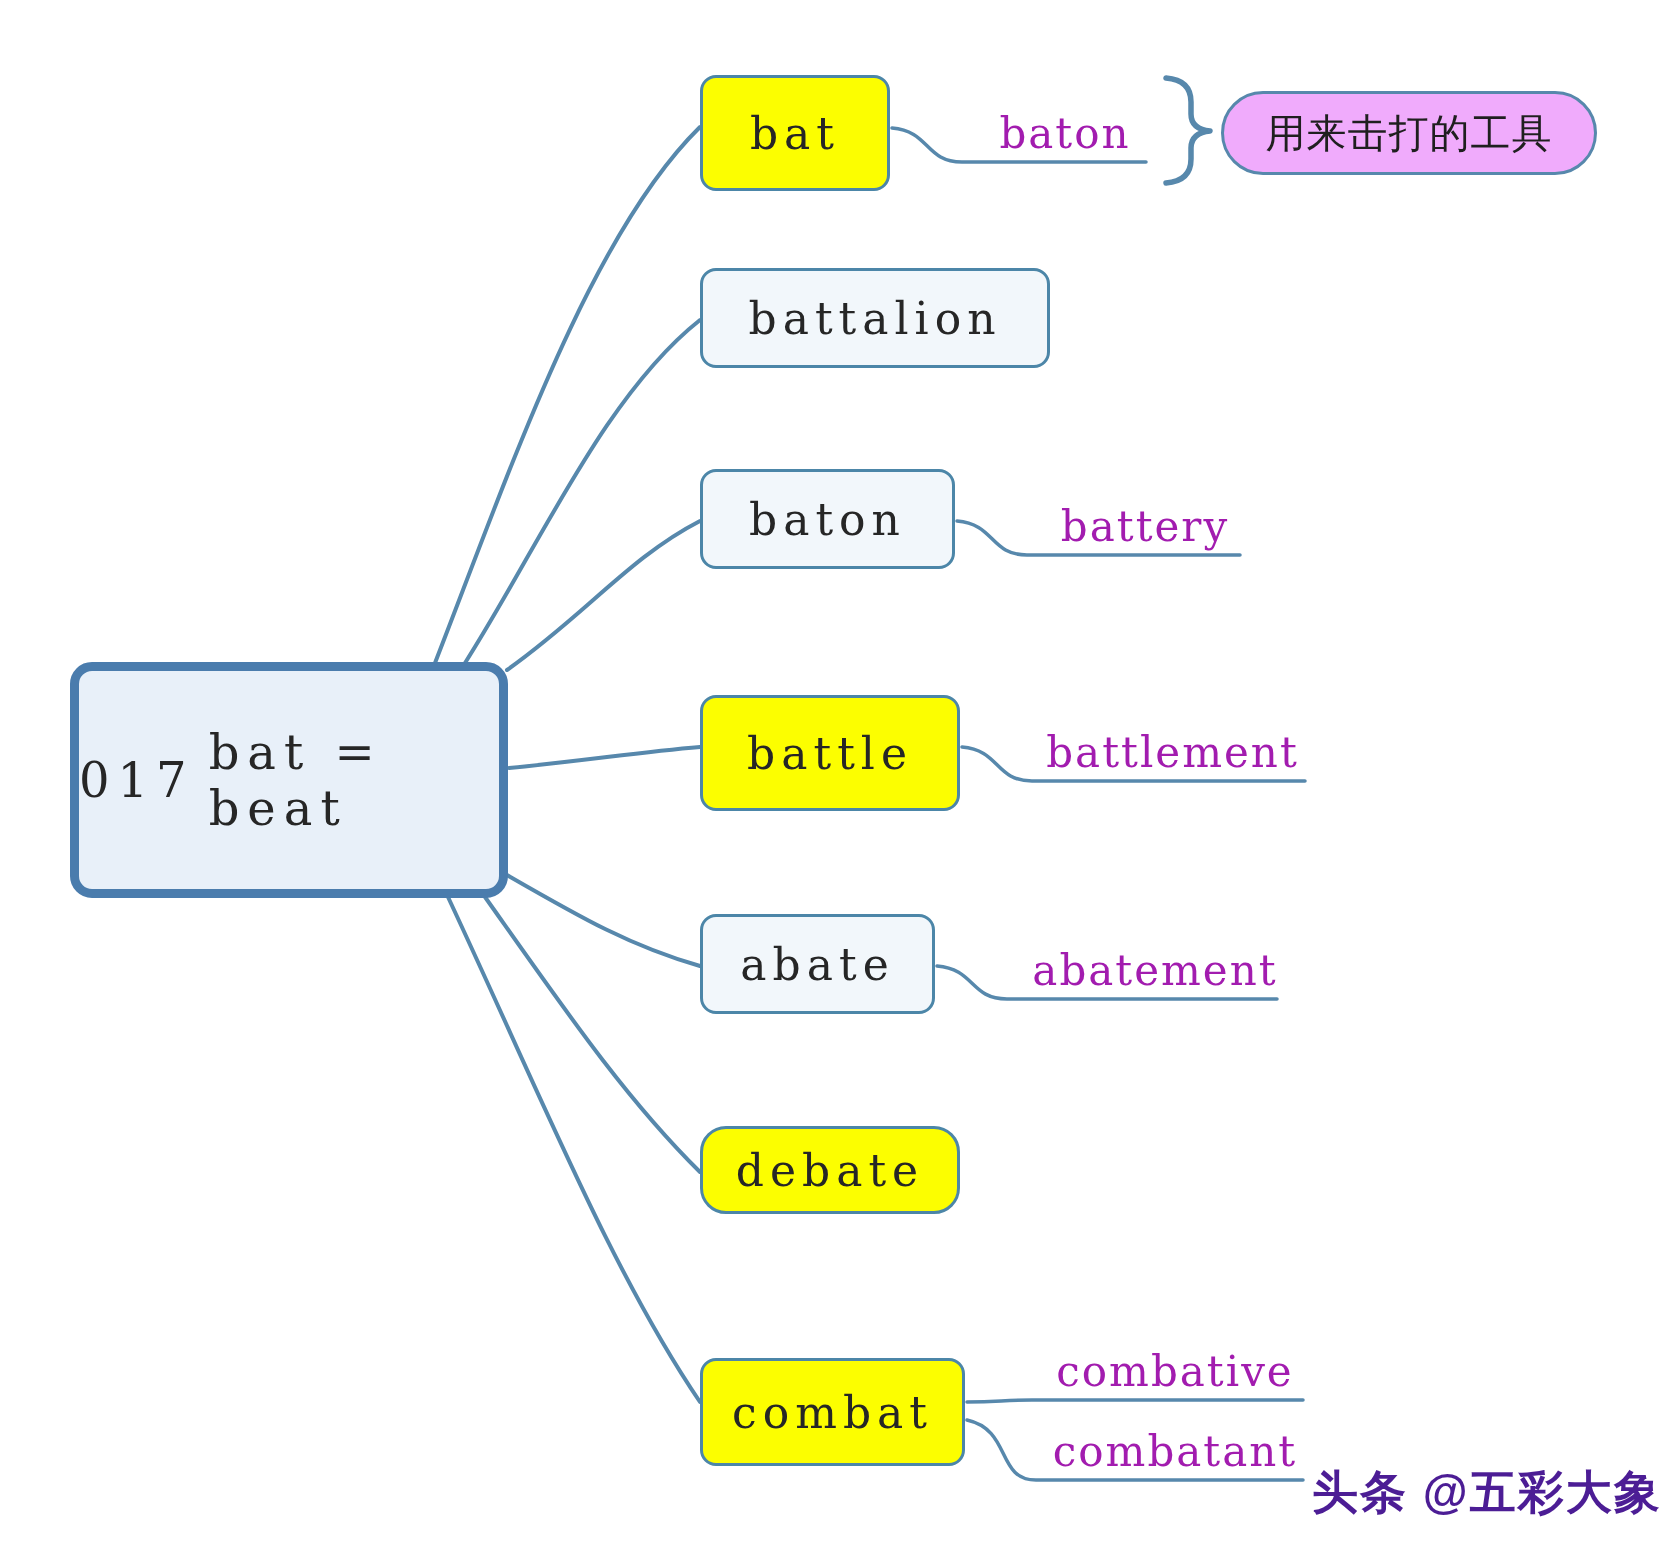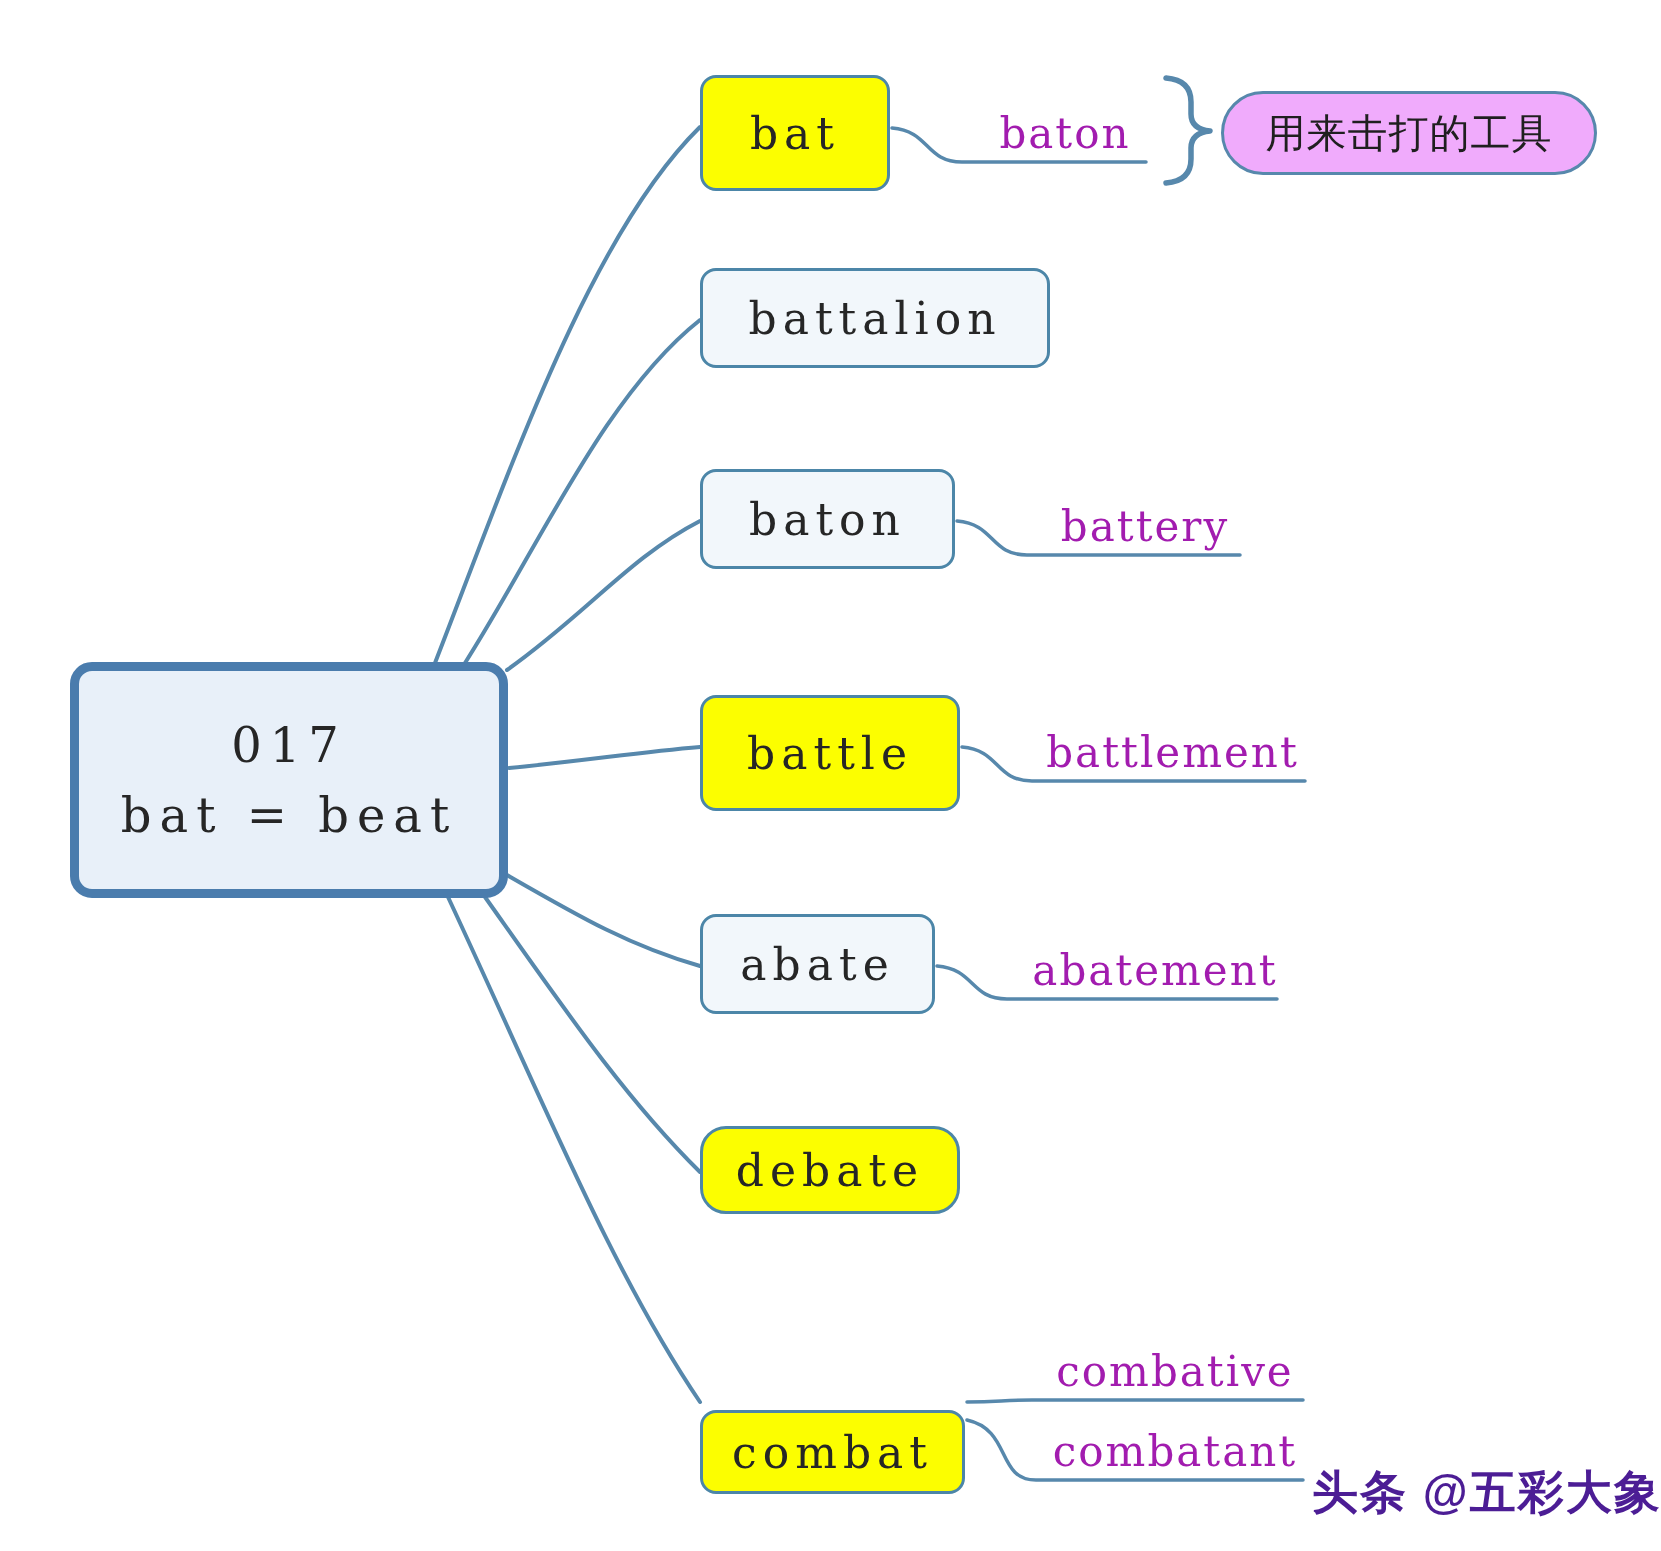--- a/index.html
+++ b/index.html
@@ -22,21 +22,21 @@
     background:var(--plain_fill,#F2F7FB);
   }
   .node.highlight{background:var(--highlight_fill,#FCFE00);}
   .root-node{
     position:absolute;z-index:2;
     box-sizing:border-box;
     left:70px;top:662px;width:438px;height:236px;
     background:var(--root_fill,#E8F0F9);
     border:9px solid var(--root_border,#4A7CAD);
     border-radius:22px;
-    display:flex;flex-direction:column;align-items:center;justify-content:center;
+    display:flex;flex-direction:row;align-items:center;justify-content:center;
     gap:14px;
     font-size:48px;letter-spacing:8px;color:#262626;
   }
   .deriv{
     position:absolute;z-index:2;
     display:flex;align-items:flex-end;justify-content:center;
     font-size:42px;letter-spacing:2px;color:#a21caf;
     white-space:nowrap;
   }
   .note-bubble{
@@ -92,21 +92,21 @@
     <span>017</span>
     <span>bat = beat</span>
   </div>
 
   <div class="node highlight" style="left:700px;top:75px;width:190px;height:116px;">bat</div>
   <div class="node" style="left:700px;top:268px;width:350px;height:100px;">battalion</div>
   <div class="node" style="left:700px;top:469px;width:255px;height:100px;">baton</div>
   <div class="node highlight" style="left:700px;top:695px;width:260px;height:116px;">battle</div>
   <div class="node" style="left:700px;top:914px;width:235px;height:100px;">abate</div>
   <div class="node highlight" style="left:700px;top:1126px;width:260px;height:88px;border-radius:26px;">debate</div>
-  <div class="node highlight" style="left:700px;top:1410px;width:265px;height:84px;">combat</div>
+  <div class="node highlight" style="left:700px;top:1358px;width:265px;height:108px;">combat</div>
 
   <div class="deriv" style="left:990px;top:110px;width:150px;height:48px;">baton</div>
   <div class="deriv" style="left:1050px;top:503px;width:190px;height:48px;">battery</div>
   <div class="deriv" style="left:1050px;top:729px;width:245px;height:48px;">battlement</div>
   <div class="deriv" style="left:1055px;top:947px;width:200px;height:48px;">abatement</div>
   <div class="deriv" style="left:1070px;top:1348px;width:210px;height:48px;">combative</div>
   <div class="deriv" style="left:1070px;top:1428px;width:210px;height:48px;">combatant</div>
 
   <div class="note-bubble">用来击打的工具</div>
 

